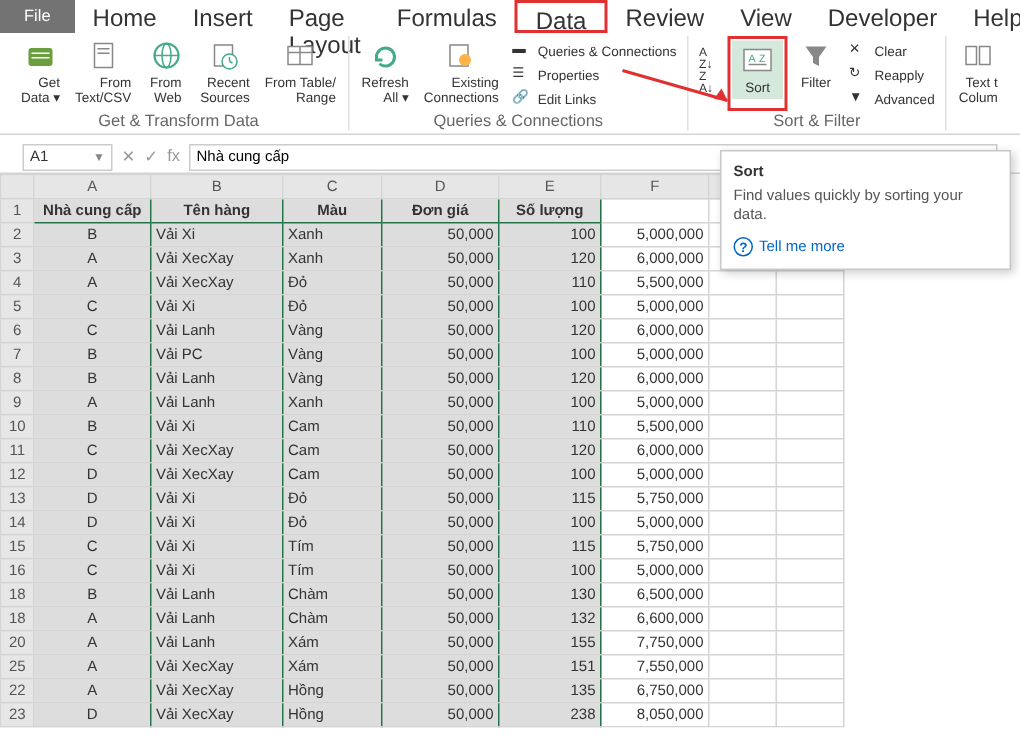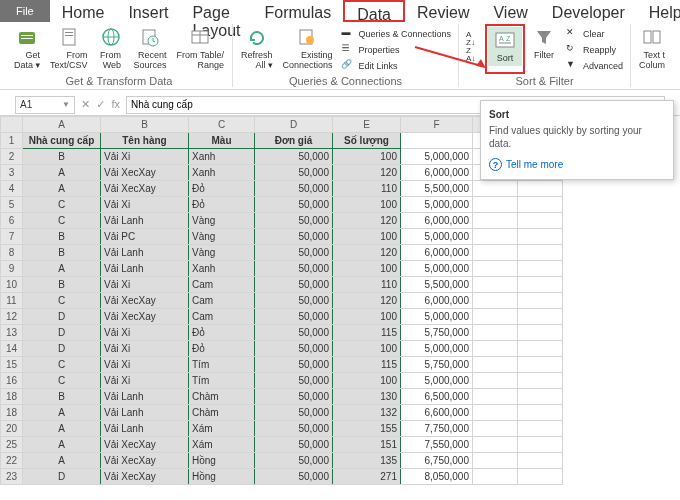--- a/index.html
+++ b/index.html
@@ -498,21 +498,21 @@
           <td class="num">6,750,000</td>
           <td></td>
           <td></td>
         </tr>
         <tr>
           <th class="rowhdr">23</th>
           <td class="sel" style="text-align:center">D</td>
           <td class="sel">Vải XecXay</td>
           <td class="sel">Hồng</td>
           <td class="sel num">50,000</td>
-          <td class="sel num">271</td>
+          <td class="sel num">238</td>
           <td class="num">8,050,000</td>
           <td></td>
           <td></td>
         </tr>
       </tbody>
   </table>
 </div>
 
 <div class="tooltip">
   <div class="tt-title">Sort</div>

